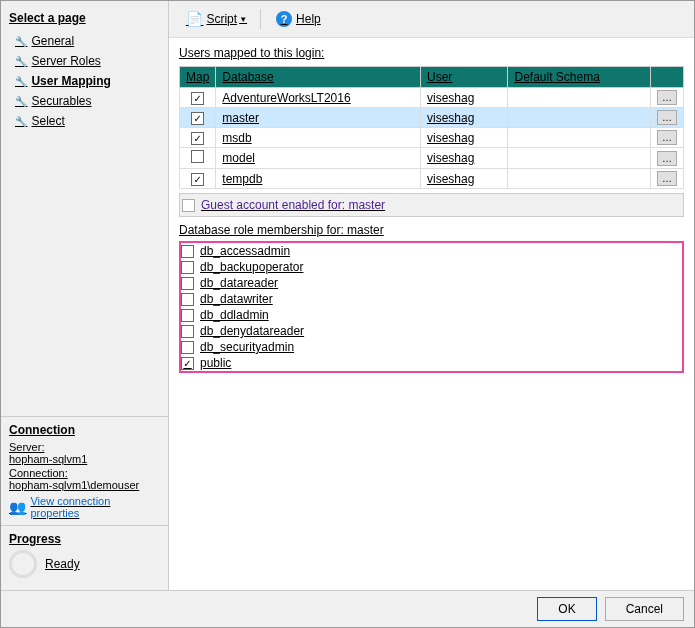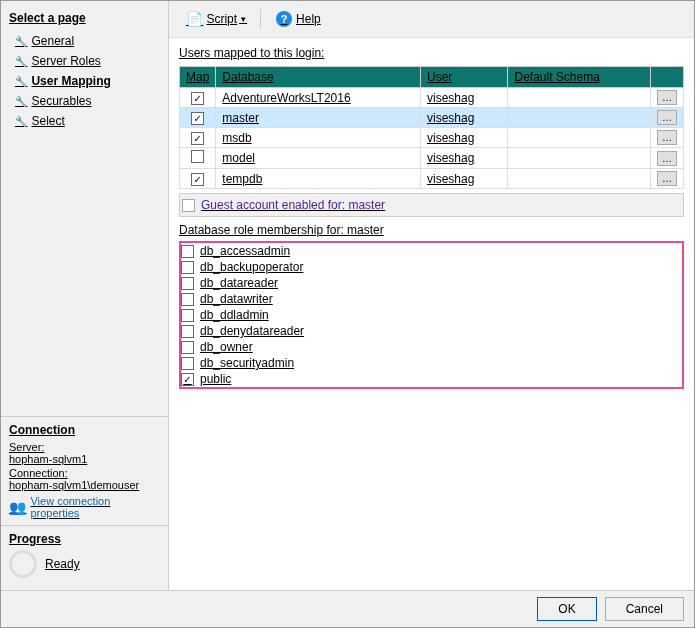--- a/index.html
+++ b/index.html
@@ -432,24 +432,20 @@
             <div class="role-item">
               <div class="cb"></div>
               <span>db_ddladmin</span>
             </div>
             <div class="role-item">
               <div class="cb"></div>
               <span>db_denydatareader</span>
             </div>
             <div class="role-item">
               <div class="cb"></div>
-              <span>db_owner</span>
-            </div>
-            <div class="role-item">
-              <div class="cb"></div>
               <span>db_securityadmin</span>
             </div>
             <div class="role-item">
               <div class="cb checked"></div>
               <span>public</span>
             </div>
           </div>
       </div>
     </div>
   </div>

